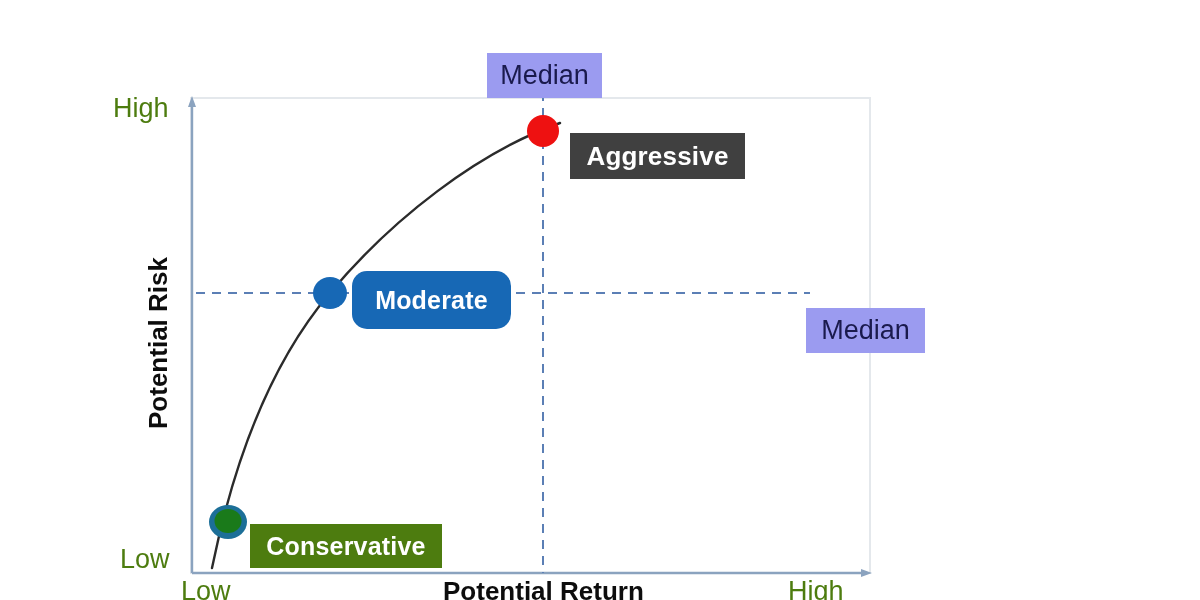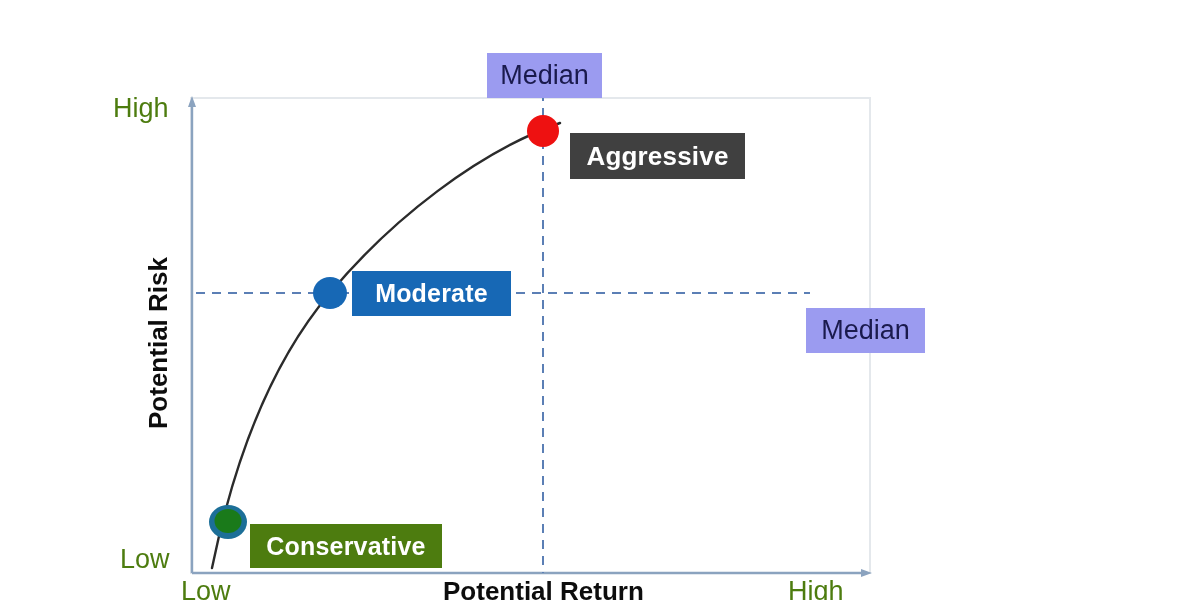--- a/index.html
+++ b/index.html
@@ -81,23 +81,24 @@
     width: 175px;
     height: 46px;
     font-size: 26px;
     background: #404040;
     margin-top: 34px;
   }
   #label-moderate {
     left: 352px;
     top: 271px;
     width: 159px;
-    height: 45px;
+    height: 58px;
     font-size: 25px;
     background: #1768b5;
+    border-radius: 15px;
   }
   #label-conservative {
     left: 250px;
     top: 524px;
     width: 192px;
     height: 44px;
     font-size: 25px;
     background: #4d7c0f;
   }
 

